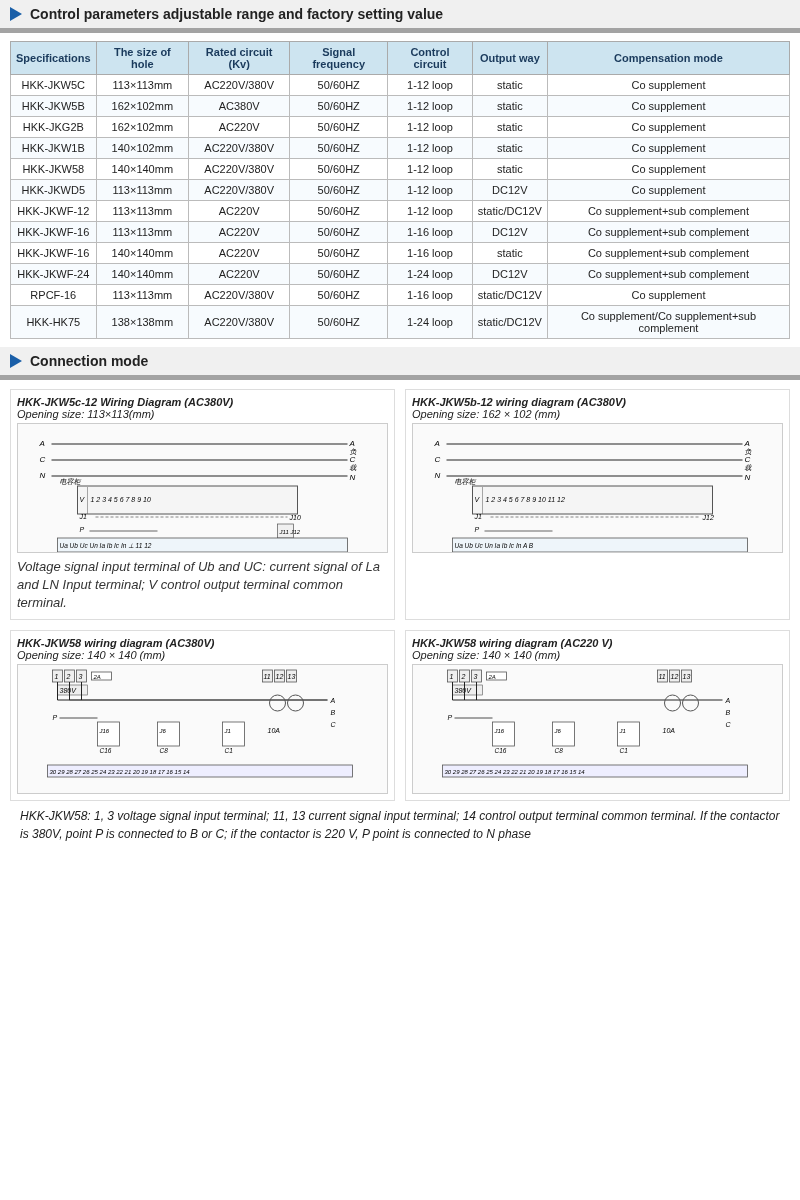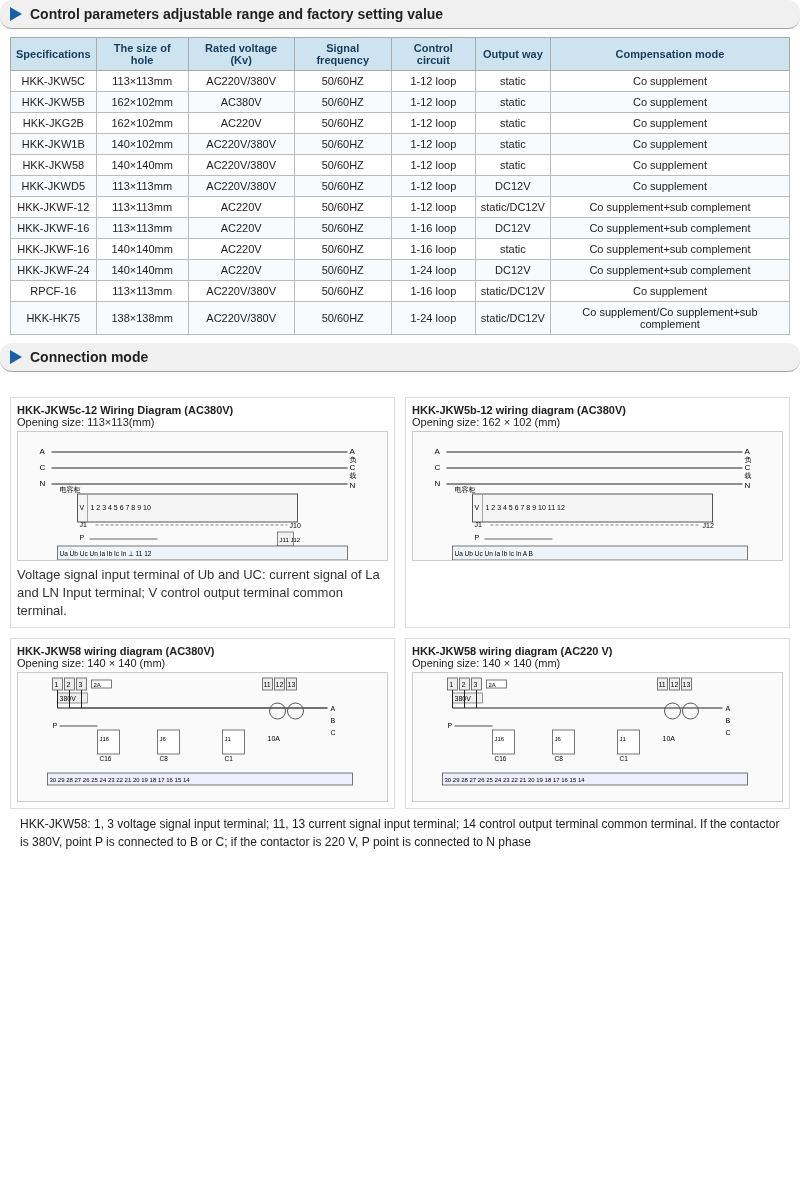--- a/index.html
+++ b/index.html
@@ -9,22 +9,21 @@
       background: #fff;
       width: 800px;
       min-height: 1200px;
       color: #222;
     }
     .section-header {
       display: flex;
       align-items: center;
       background: #f0f0f0;
       padding: 6px 10px;
-      border-bottom: 1px solid #a3a3a3;
-      border-radius: 12px;
+      border-bottom: 5px solid #a3a3a3;
     }
     .section-arrow {
       width: 0; height: 0;
       border-top: 7px solid transparent;
       border-bottom: 7px solid transparent;
       border-left: 12px solid #1a5fa8;
       margin-right: 8px;
       flex-shrink: 0;
     }
     .section-title {
@@ -54,21 +53,22 @@
     td {
       border: 1px solid #bbb;
       padding: 4px 5px;
       text-align: center;
       vertical-align: middle;
     }
     tr:nth-child(odd) td { background: #fff; }
     tr:nth-child(even) td { background: #f7fbfe; }
 
     .connection-section {
-      padding: 20px 10px;
+      padding: 4px 10px;
+      font-style: italic;
     }
     .wiring-grid {
       display: grid;
       grid-template-columns: 1fr 1fr;
       gap: 10px;
       margin-top: 5px;
     }
     .wiring-item {
       border: 1px solid #ddd;
       padding: 6px;
@@ -113,21 +113,21 @@
     <div class="section-arrow"></div>
     <span class="section-title">Control parameters adjustable range and factory setting value</span>
   </div>
   <div class="table-wrapper">
     <table>
       <thead>
         <tr>
 
         <th>Specifications</th>
             <th>The size of hole</th>
-            <th>Rated voltage (Kv)</th>
+            <th>Rated circuit (Kv)</th>
             <th>Signal frequency</th>
             <th>Control circuit</th>
             <th>Output way</th>
             <th>Compensation mode</th>
           </tr>
       </thead>
       <tbody id="table-body">
 
       <tr>
             <td>HKK-JKW5C</td>

